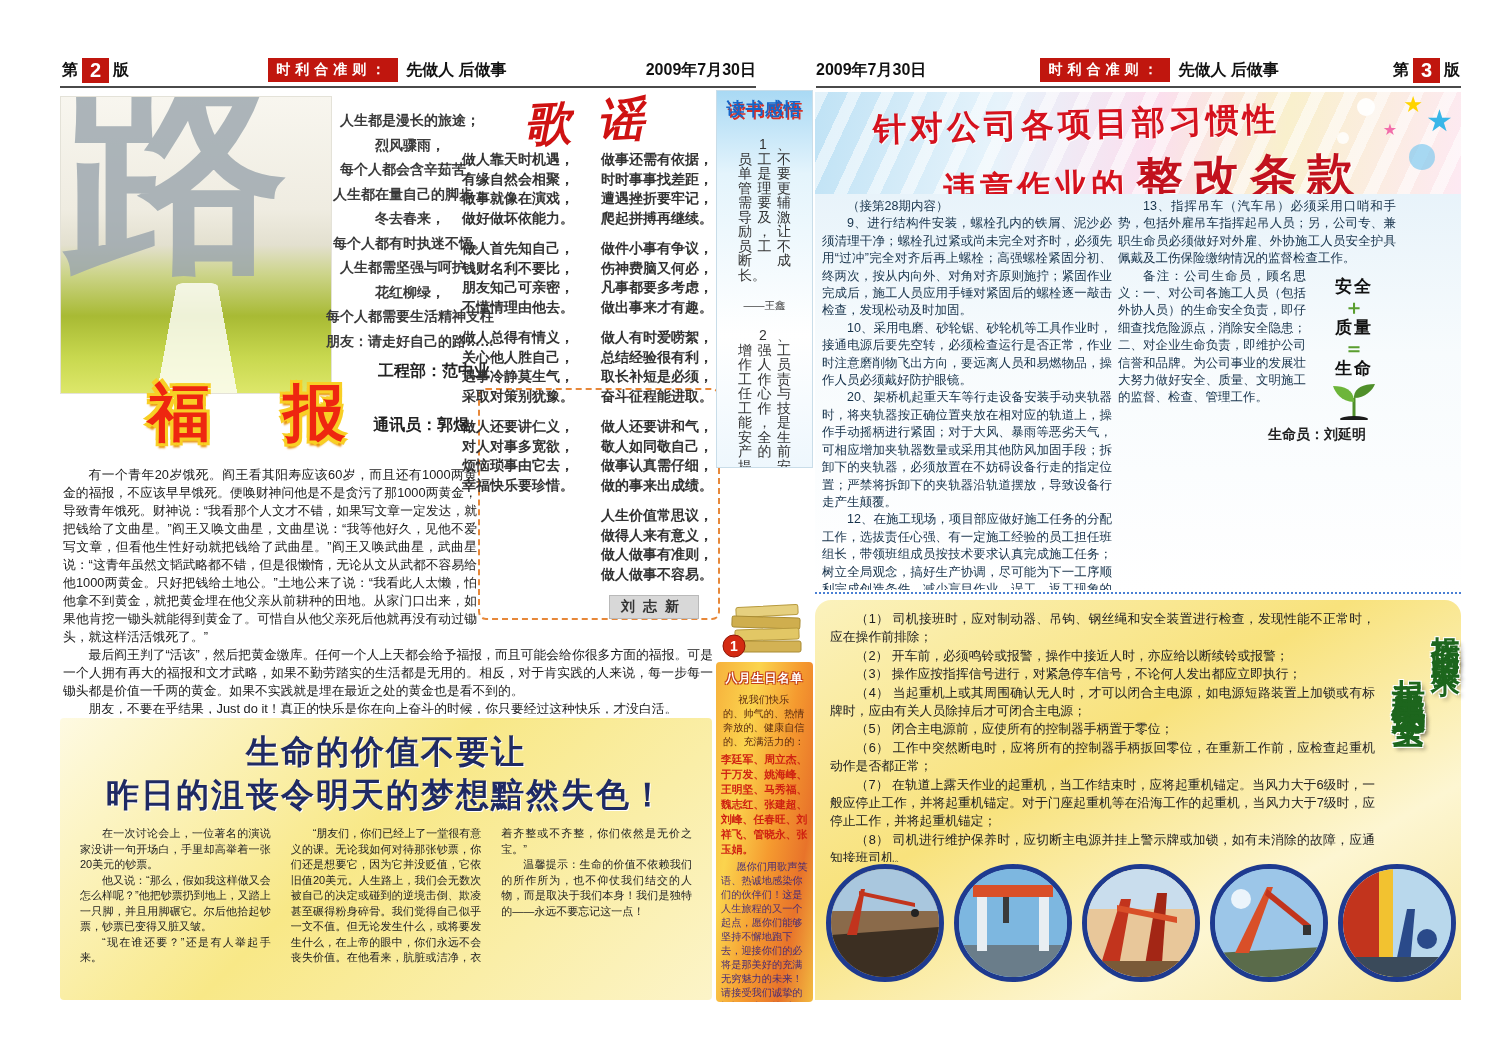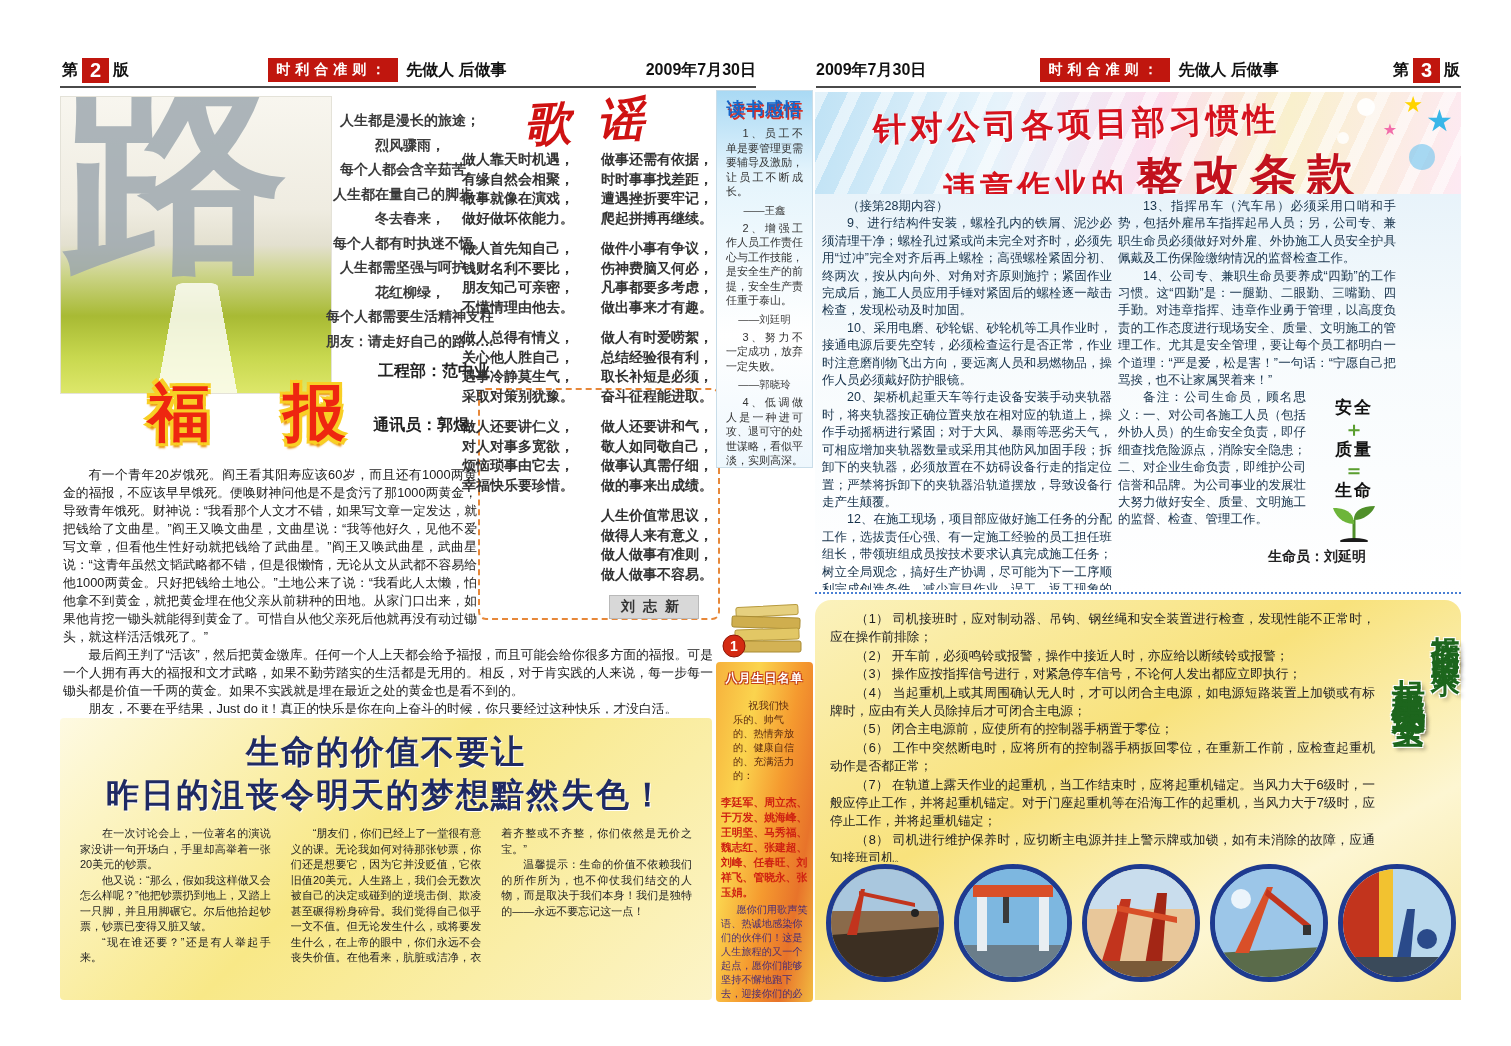--- a/index.html
+++ b/index.html
@@ -45,27 +45,27 @@
   .value-title{text-align:center;font-size:33px;line-height:43px;font-weight:900;color:#1f2a63;letter-spacing:2px;
                padding-top:12px;text-shadow:1px 1px 0 #fff;}
   .value-body{margin:10px 20px 0 20px;column-count:3;column-gap:20px;font-size:11px;line-height:15.5px;
               text-align:justify;color:#222;height:190px;overflow:hidden;}
   .value-body p{margin:0;text-indent:2em;}
   
   .dushu{background:linear-gradient(180deg,#a9d9f4 0%,#e4f4fc 22%,#ffffff 65%,#eef7fd 100%);
          border:1px solid #c9dde9;padding:6px 5px;overflow:hidden;box-sizing:border-box;}
   .dushu-title{text-align:center;font-size:18px;font-weight:900;color:#1465c9;letter-spacing:1px;
                text-shadow:1.5px 1.5px 0 #d93025;margin-bottom:5px;}
-  .di-text{font-size:11px;line-height:14.5px;text-align:justify;color:#333;text-indent:1.5em;margin:4px;}
+  .di-text{font-size:14px;line-height:14.5px;text-align:justify;color:#333;text-indent:1.5em;margin:16px;}
   .di-author{font-size:10.5px;line-height:14px;text-align:center;color:#444;margin:1px 0 3px;}
   .birthday{background:linear-gradient(100deg,#f6b13c 0%,#fbd44e 28%,#f59a2f 55%,#e8732a 78%,#f2bb41 100%);
             border-radius:4px;padding:6px 5px;overflow:hidden;box-sizing:border-box;}
   .bd-title{text-align:center;font-size:12px;font-weight:900;color:#fff;letter-spacing:1px;margin:2px 0 6px;
             text-shadow:1px 1px 0 #c2411a,-1px -1px 0 #c2411a,1px -1px 0 #c2411a,-1px 1px 0 #c2411a;}
-  .bd-intro{font-size:10.2px;line-height:14px;color:#5a2a10;margin:12px;text-indent:1.5em;}
+  .bd-intro{font-size:10.2px;line-height:14px;color:#5a2a10;margin:2px;text-indent:1.5em;}
   .bd-names{font-size:10.8px;line-height:15px;font-weight:bold;color:#cf2212;margin:3px 0;}
   .bd-wish{font-size:10.2px;line-height:14px;color:#4a2c74;margin:0;text-indent:1.5em;}
   
   .banner{background:
       repeating-linear-gradient(115deg,rgba(255,255,255,.55) 0 12px,rgba(255,255,255,0) 12px 30px),
       linear-gradient(100deg,#bfe2f5 0%,#e6f3fb 28%,#fbdfee 52%,#f9f0cd 72%,#fde9f3 100%);
       overflow:hidden;}
   .banner-l1{font-size:33px;font-weight:900;color:#d5121e;letter-spacing:4px;transform:rotate(-1.5deg);
              margin:8px 0 0 58px;text-shadow:1px 1px 0 #fff;}
   .banner-l2{display:flex;align-items:baseline;margin:2px 0 0 128px;transform:rotate(-1.5deg);}
@@ -266,21 +266,20 @@
   <div class="abs p3bg" style="left:815px;top:194px;width:646px;height:398px;"></div>
   <div class="abs p3col" style="left:822px;top:198px;width:290px;height:392px;">
     <p>（接第28期内容）</p>
     <p>9、进行结构件安装，螺栓孔内的铁屑、泥沙必须清理干净；螺栓孔过紧或尚未完全对齐时，必须先用“过冲”完全对齐后再上螺栓；高强螺栓紧固分初、终两次，按从内向外、对角对齐原则施拧；紧固作业完成后，施工人员应用手锤对紧固后的螺栓逐一敲击检查，发现松动及时加固。</p>
     <p>10、采用电磨、砂轮锯、砂轮机等工具作业时，接通电源后要先空转，必须检查运行是否正常，作业时注意磨削物飞出方向，要远离人员和易燃物品，操作人员必须戴好防护眼镜。</p>
     <p>20、架桥机起重天车等行走设备安装手动夹轨器时，将夹轨器按正确位置夹放在相对应的轨道上，操作手动摇柄进行紧固；对于大风、暴雨等恶劣天气，可相应增加夹轨器数量或采用其他防风加固手段；拆卸下的夹轨器，必须放置在不妨碍设备行走的指定位置；严禁将拆卸下的夹轨器沿轨道摆放，导致设备行走产生颠覆。</p>
     <p>12、在施工现场，项目部应做好施工任务的分配工作，选拔责任心强、有一定施工经验的员工担任班组长，带领班组成员按技术要求认真完成施工任务；树立全局观念，搞好生产协调，尽可能为下一工序顺利完成创造条件，减少盲目作业、误工、返工现象的发生。</p>
   </div>
   <div class="abs p3col" style="left:1118px;top:198px;width:278px;height:392px;">
     <p>13、指挥吊车（汽车吊）必须采用口哨和手势，包括外雇吊车指挥起吊人员；另，公司专、兼职生命员必须做好对外雇、外协施工人员安全护具佩戴及工伤保险缴纳情况的监督检查工作。</p>
-    <p>14、公司专、兼职生命员要养成“四勤”的工作习惯。这“四勤”是：一腿勤、二眼勤、三嘴勤、四手勤。对违章指挥、违章作业勇于管理，以高度负责的工作态度进行现场安全、质量、文明施工的管理工作。尤其是安全管理，要让每个员工都明白一个道理：“严是爱，松是害！”一句话：“宁愿自己把骂挨，也不让家属哭着来！”</p>
     <div class="remark-row">
       <p style="flex:1;">备注：公司生命员，顾名思义：一、对公司各施工人员（包括外协人员）的生命安全负责，即仔细查找危险源点，消除安全隐患；二、对企业生命负责，即维护公司信誉和品牌。为公司事业的发展壮大努力做好安全、质量、文明施工的监督、检查、管理工作。</p>
       <div class="slogan">
         <span class="word">安全</span>
         <span class="leafop">＋</span>
         <span class="word">质量</span>
         <span class="leafop">＝</span>
         <span class="word">生命</span>
         <svg width="54" height="40" viewBox="0 0 54 40">
           <path d="M27 38 L27 18" stroke="#4f8f2a" stroke-width="3" fill="none"></path>

